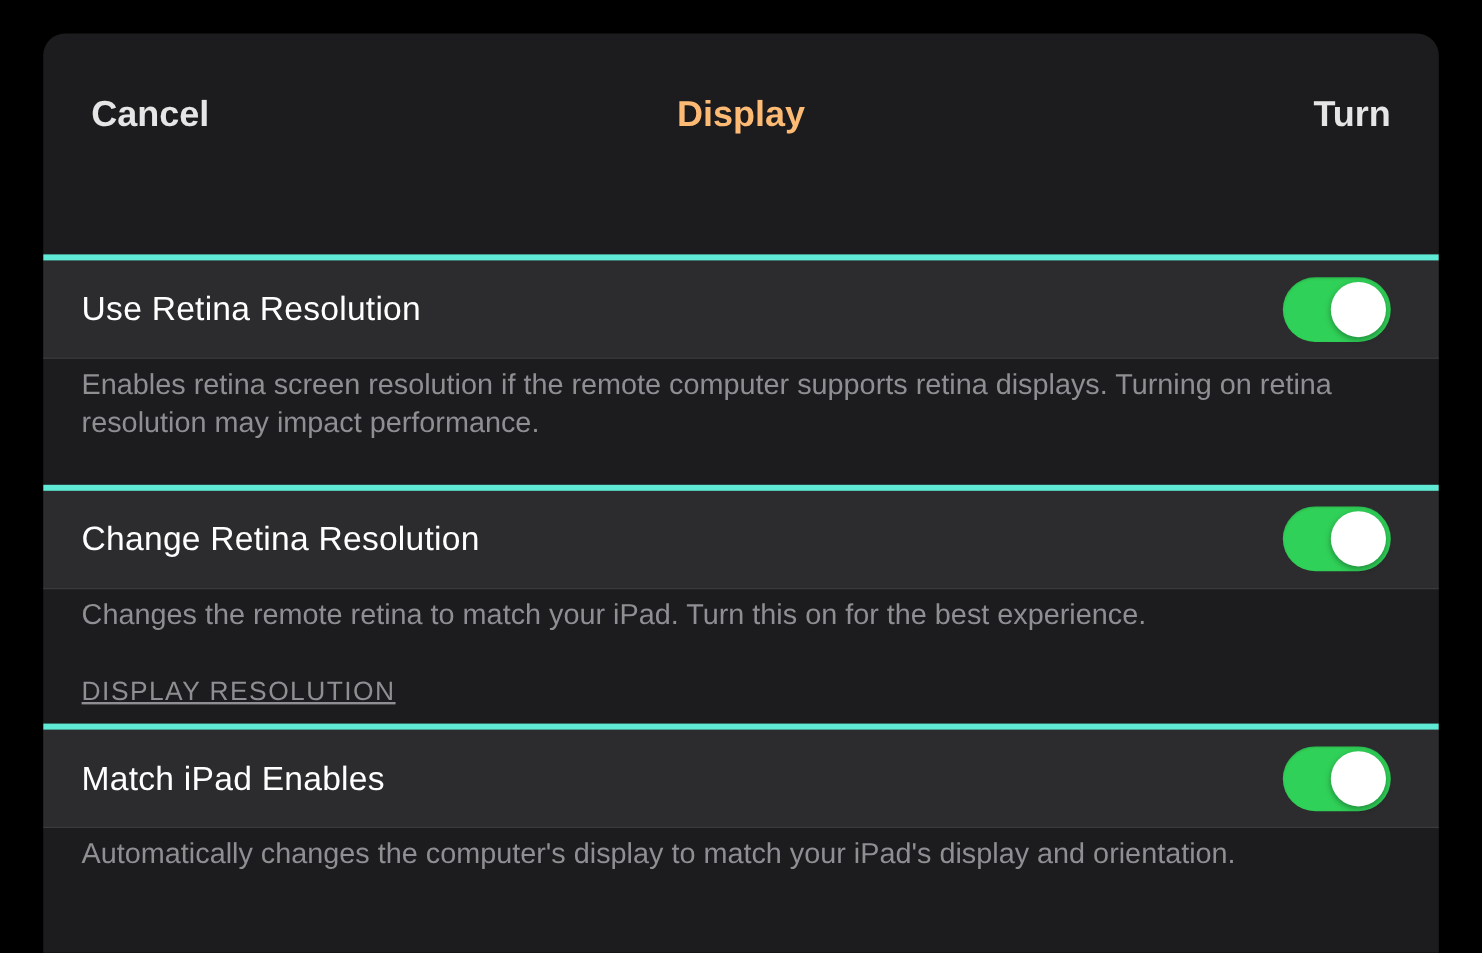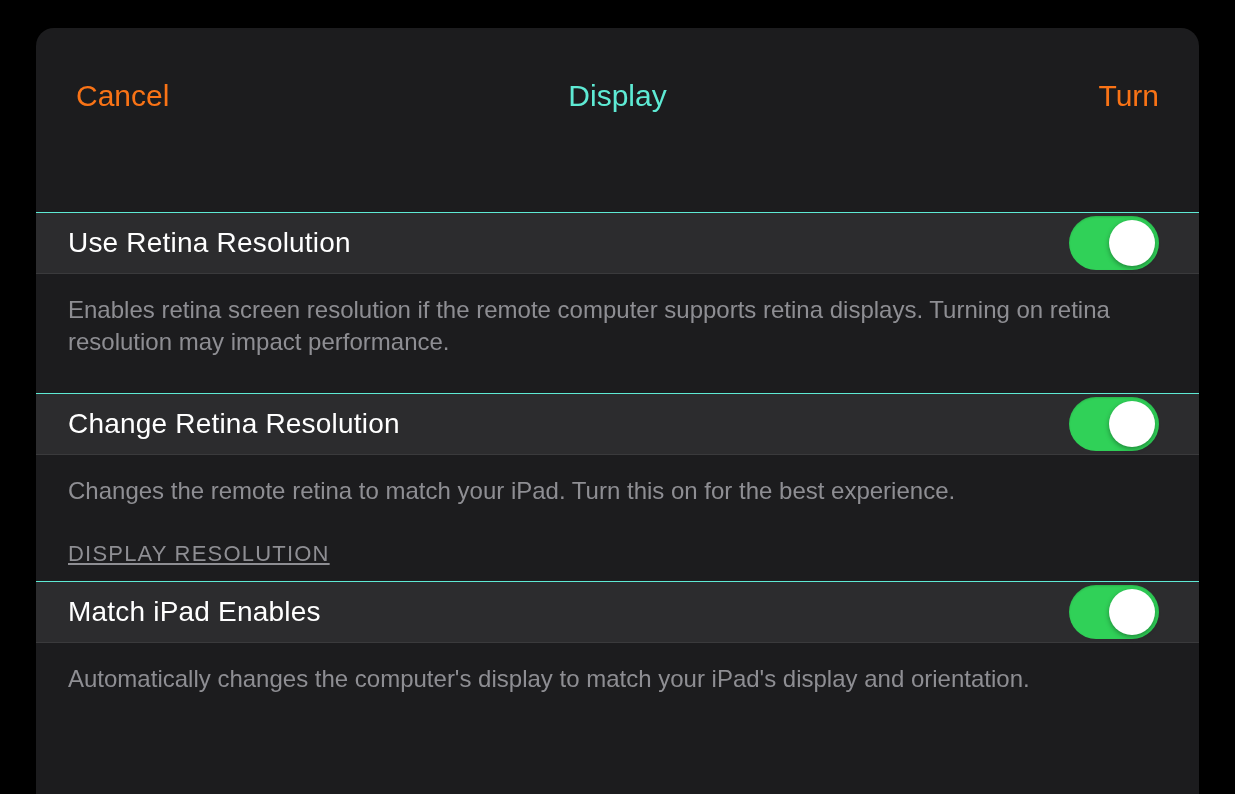--- a/index.html
+++ b/index.html
@@ -31,59 +31,59 @@
     padding: 28px 40px 0 40px;
     height: 108px;
   }
   .header-title {
     position: absolute;
     left: 0; right: 0;
     text-align: center;
     pointer-events: none;
   }
   .title-text {
-    color: #5eead4;
+    color: #fdba74;
     font-size: 30px;
-    font-weight: 400;
+    font-weight: 700;
   }
   .btn-cancel, .btn-save {
-    color: #f97316;
+    color: #e5e5e5;
     font-size: 30px;
-    font-weight: 400;
+    font-weight: 700;
     background: none;
     border: none;
     padding: 0;
     cursor: pointer;
     z-index: 2;
   }
 
   .body {
     padding-top: 76px;
   }
 
   .row {
     display: flex;
     align-items: center;
     justify-content: space-between;
     padding: 0 40px 0 32px;
-    height: 62px;
+    height: 87px;
     background: #2c2c2e;
-    border-top: 1px solid #5eead4;
+    border-top: 5px solid #5eead4;
     border-bottom: 1px solid #3a3a3c;
   }
   .row + .footer { border-top: none; }
   .row-label {
     color: #fff;
     font-size: 28px;
     font-weight: 400;
     letter-spacing: .2px;
   }
 
   .footer {
-    padding: 20px 40px 34px 32px;
+    padding: 6px 40px 34px 32px;
     color: #8e8e93;
     font-size: 24px;
     line-height: 1.35;
   }
 
   .section-header {
     padding: 0 40px 14px 32px;
     color: #8e8e93;
     font-size: 22px;
     letter-spacing: 1.2px;

